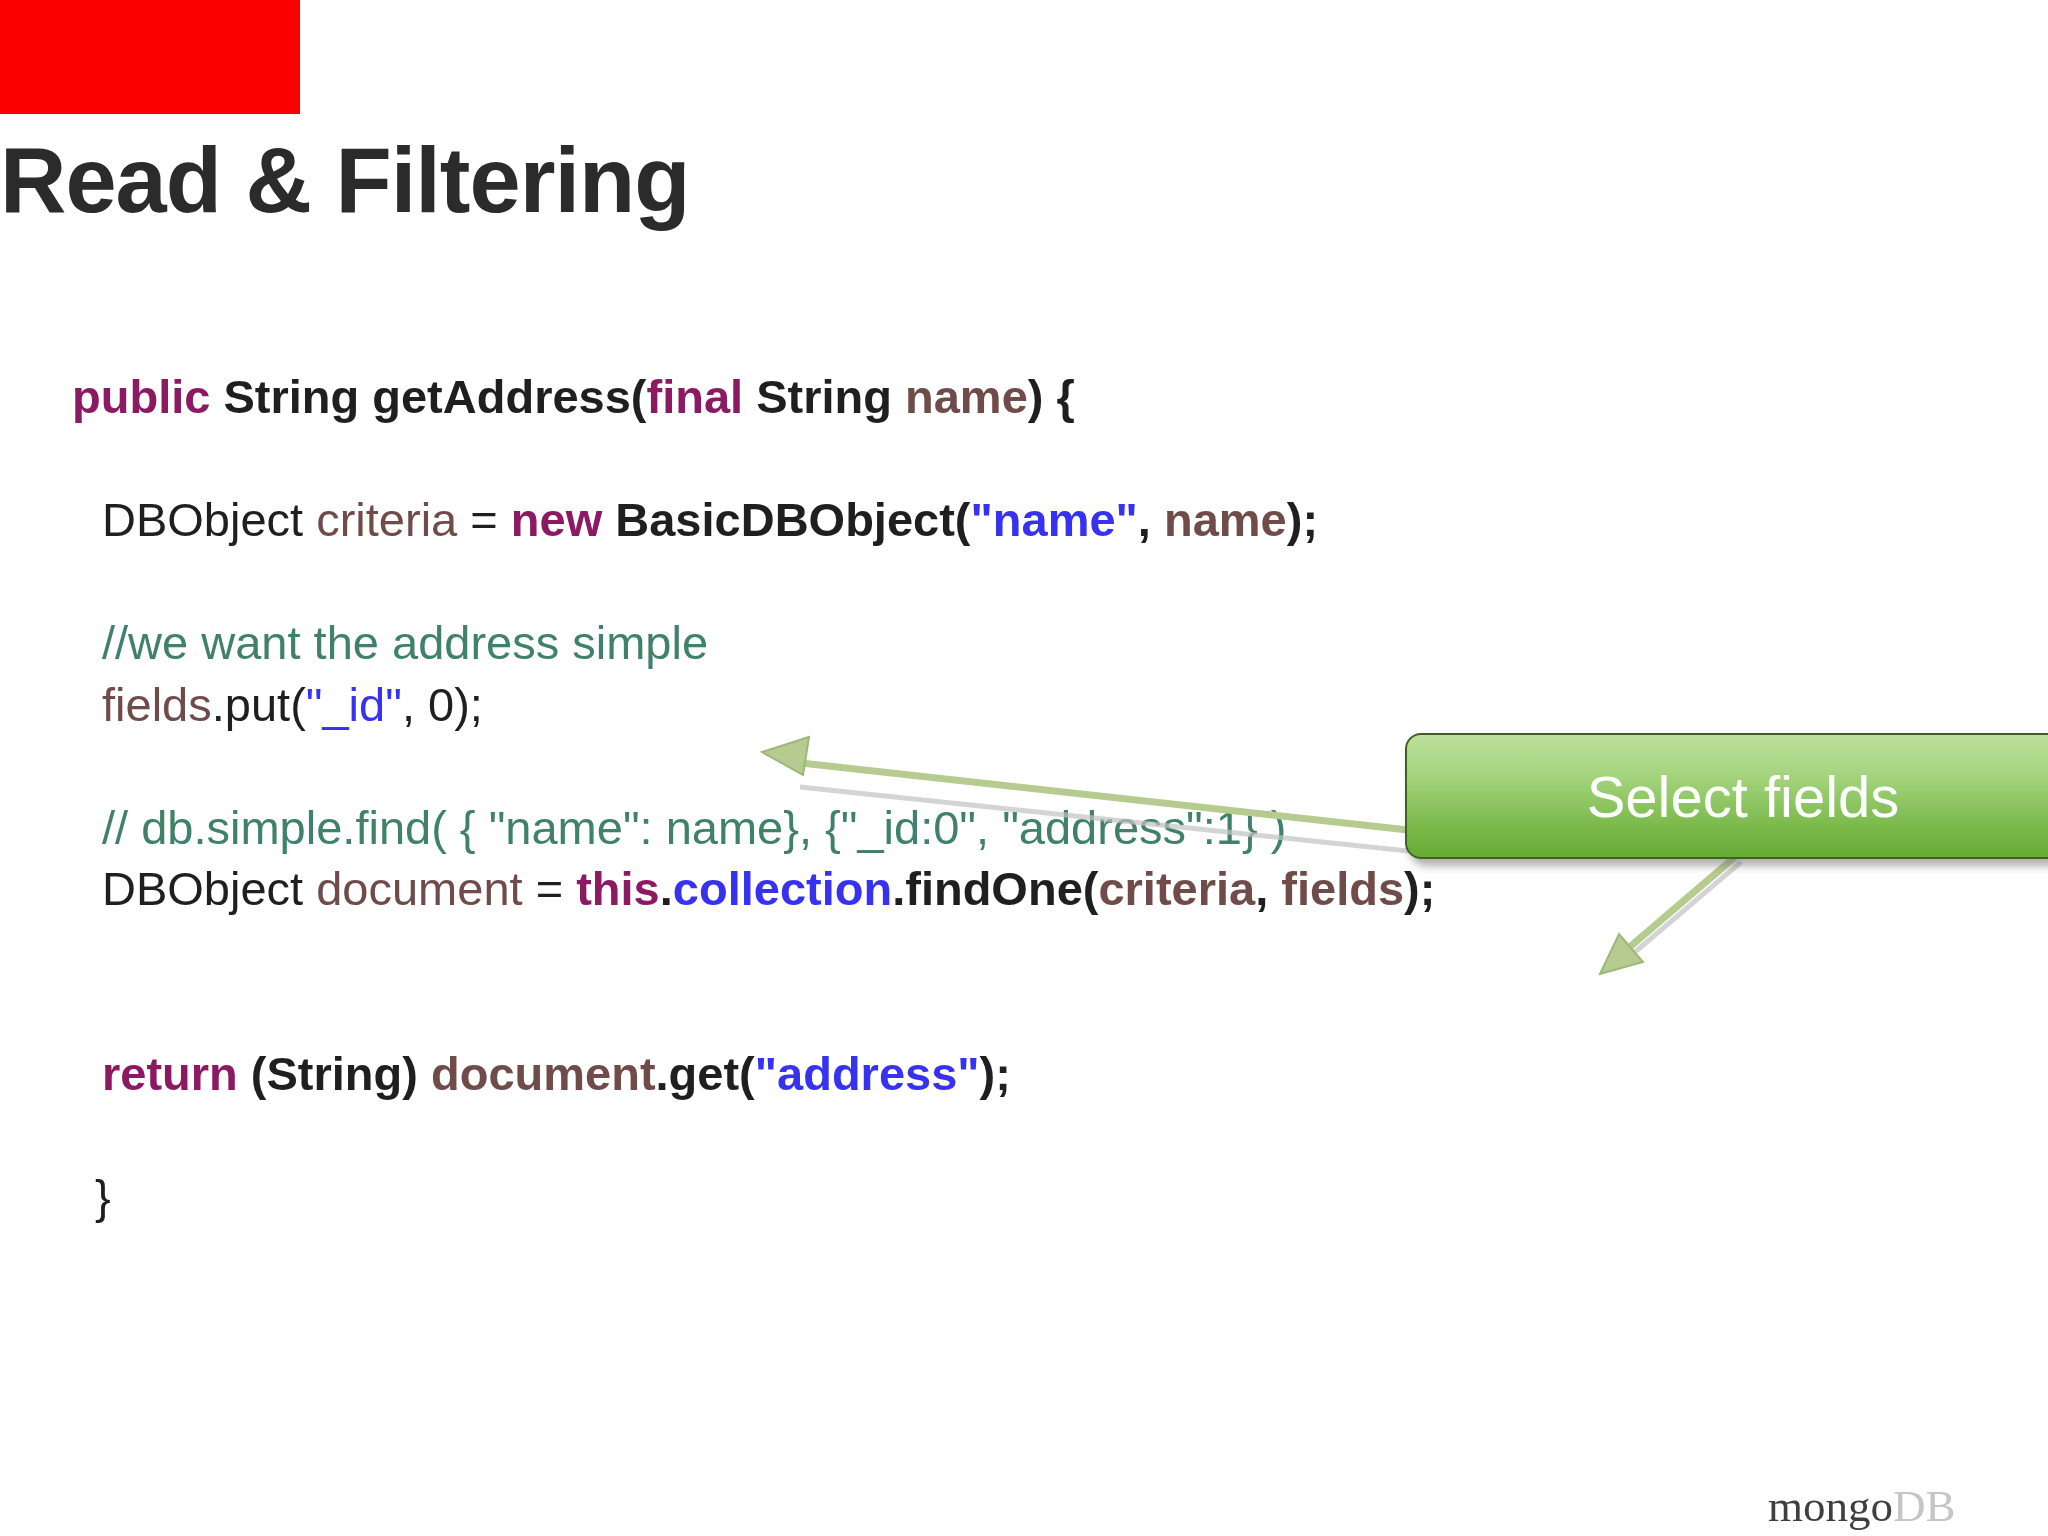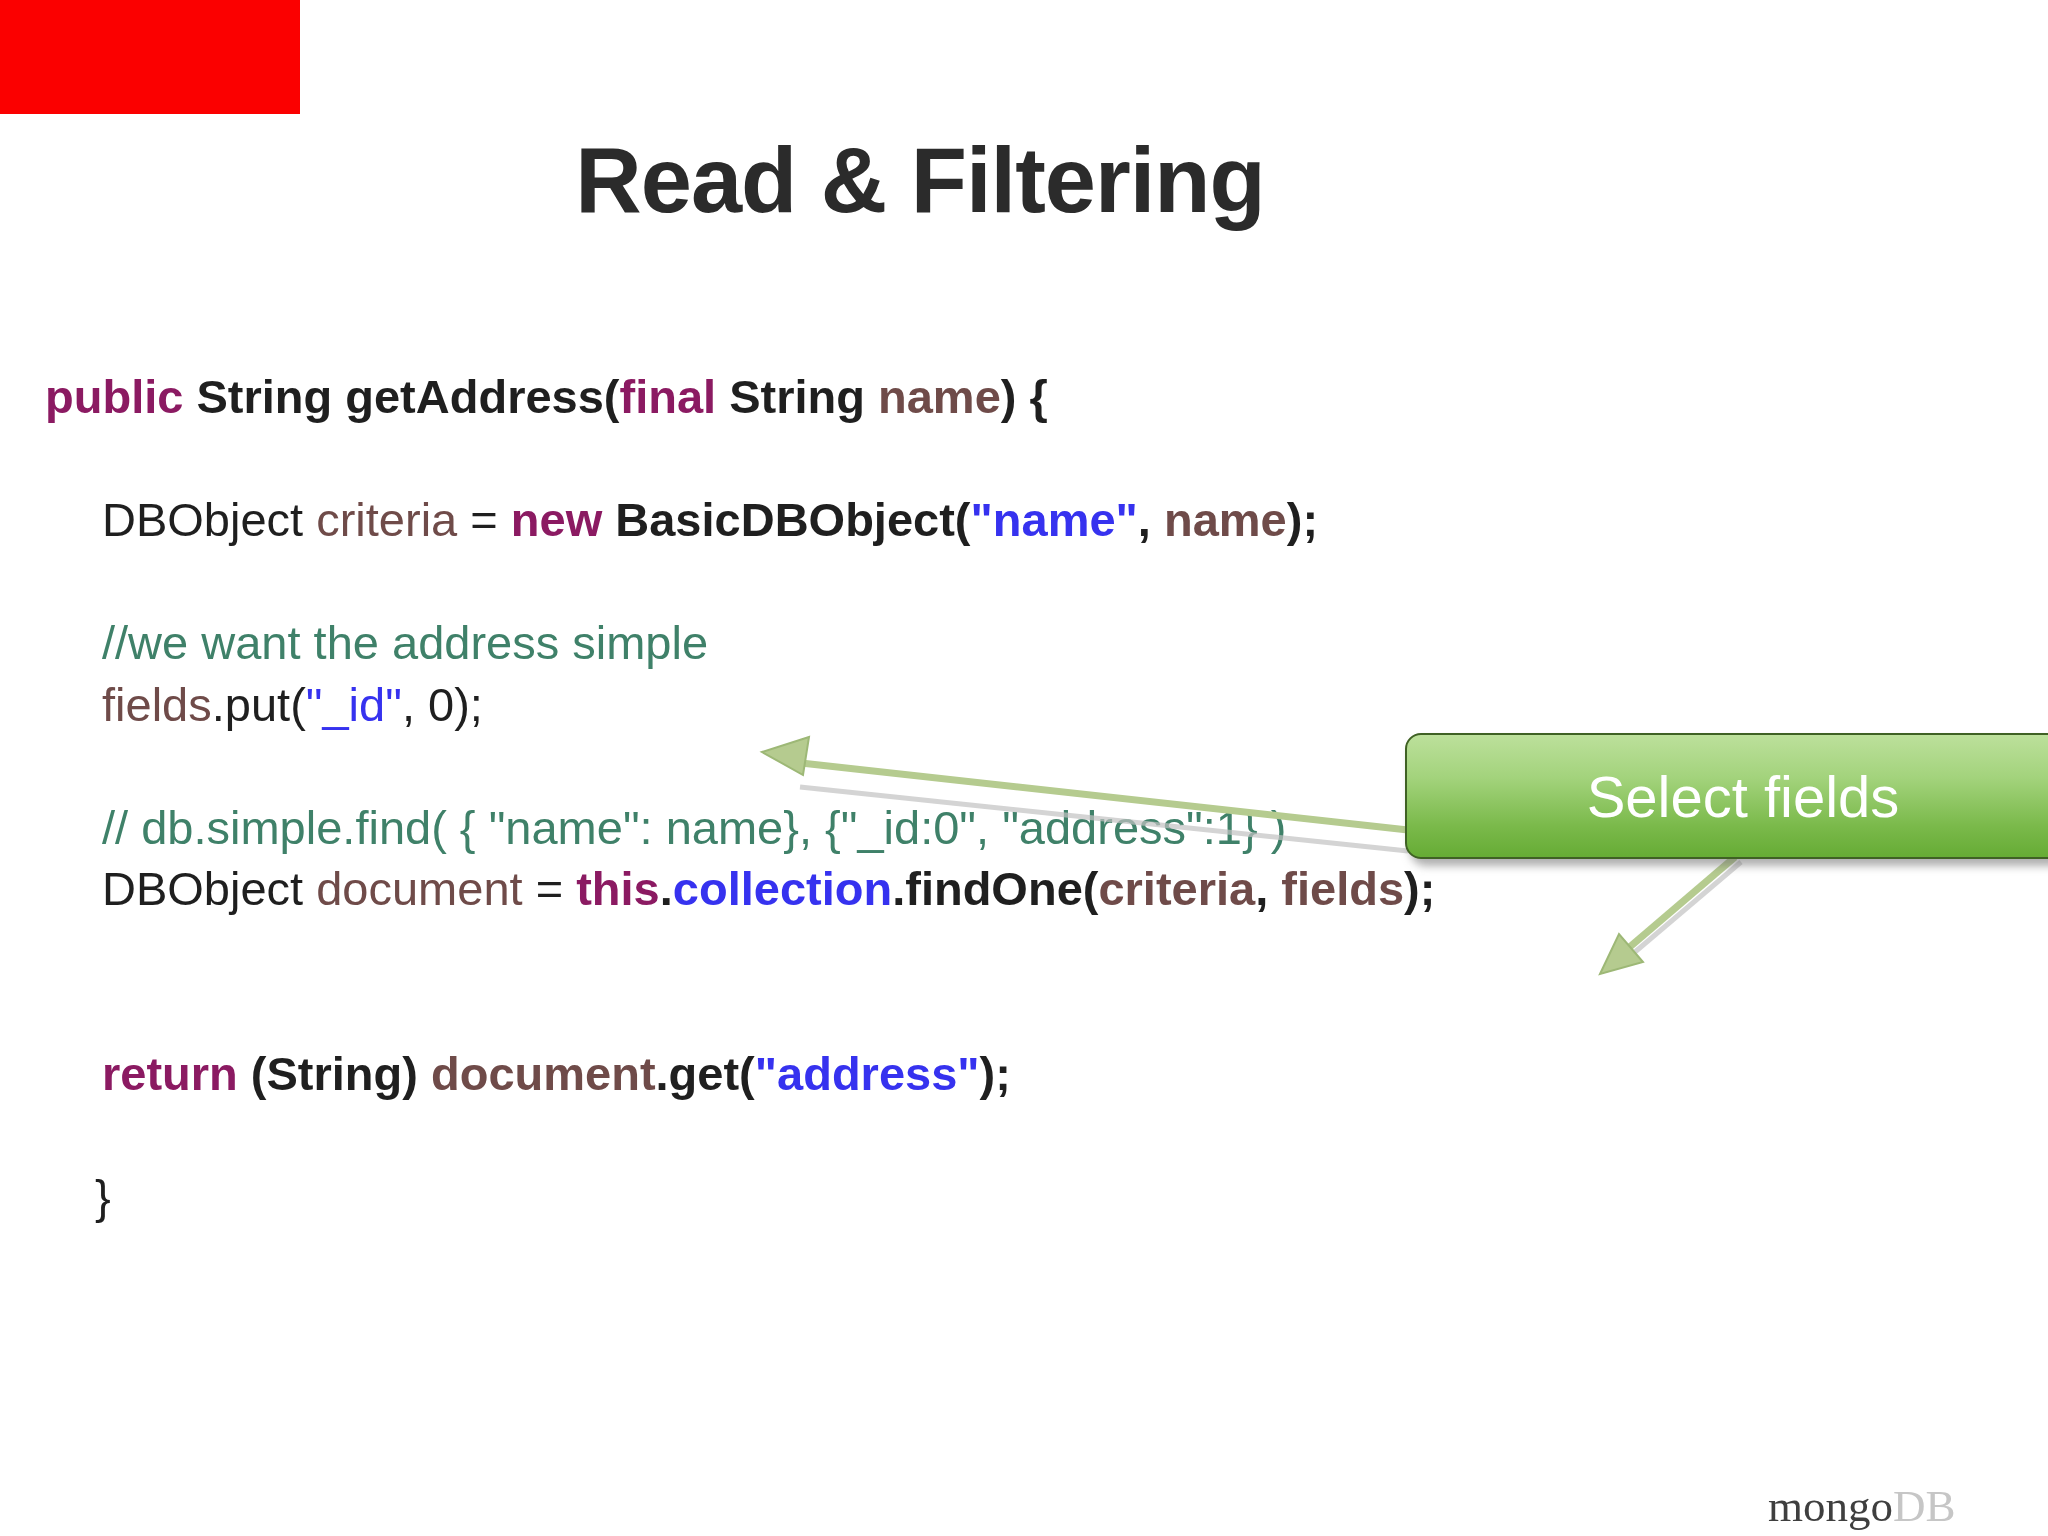--- a/index.html
+++ b/index.html
@@ -11,31 +11,31 @@
     font-family:"Liberation Sans", sans-serif;
   }
   
   .red-corner{
     position:absolute;left:0;top:0;width:300px;height:114px;
     background:#fb0000;
   }
   
   .title{
     position:absolute;left:0;top:128px;width:1840px;
-    margin:0;text-align:center;
+    margin:0;
     font-size:92px;font-weight:700;letter-spacing:-1px;
     color:#2b2b2b;
   }
   
   .code{
     position:absolute;left:0;top:366px;width:2048px;
     font-size:47px;line-height:61.5px;color:#1f1f1f;
   }
   .code-line{white-space:pre;height:61.5px;}
-  .ind-0{padding-left:45px;}
+  .ind-0{padding-left:72px;}
   .ind-1{padding-left:102px;}
   .ind-2{padding-left:95px;}
   .seg-p {color:#1f1f1f;font-weight:400;}
   .seg-pb{color:#1f1f1f;font-weight:700;}
   .seg-k {color:#8b1a62;font-weight:700;}
   .seg-i {color:#6f4b49;font-weight:400;}
   .seg-ib{color:#6f4b49;font-weight:700;}
   .seg-s {color:#3632ef;font-weight:400;}
   .seg-sb{color:#3632ef;font-weight:700;}
   .seg-c {color:#3f8169;font-weight:400;}

